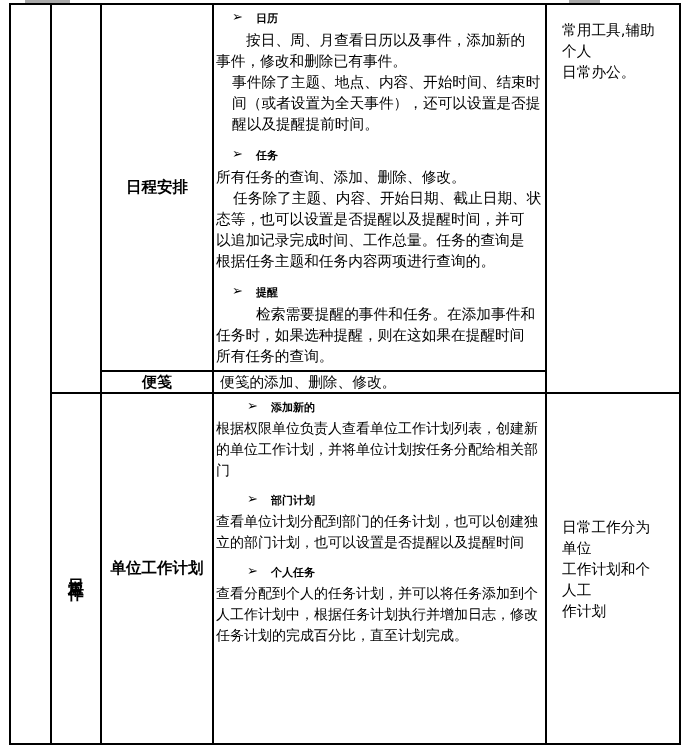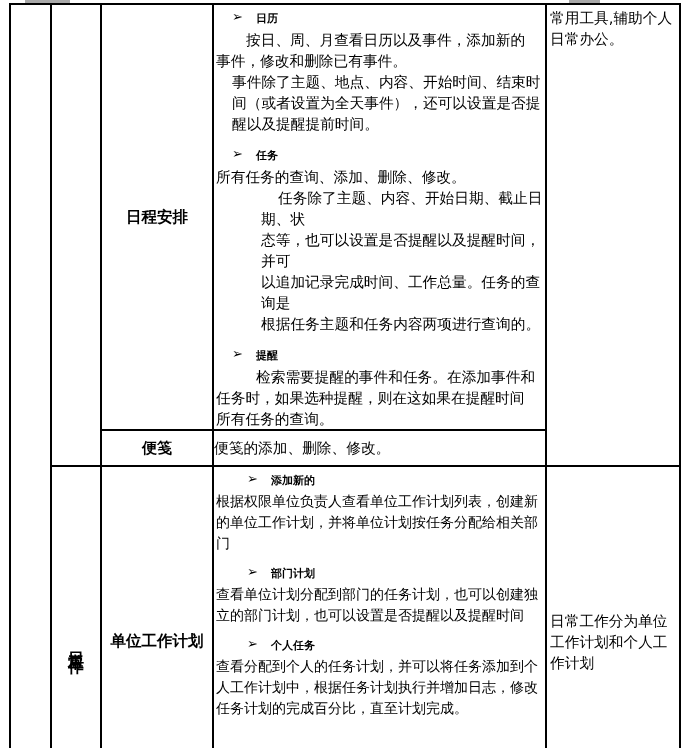--- a/index.html
+++ b/index.html
@@ -9,21 +9,21 @@
     -webkit-font-smoothing:none;
   }
   .doc-table{
     position:absolute;left:9px;top:3px;width:670px;height:740px;
     border-collapse:collapse;table-layout:fixed;
   }
   .doc-table td{
     border:2px solid #000;vertical-align:top;padding:0;overflow:hidden;
   }
   col.c1{width:41px}col.c2{width:50px}col.c3{width:112px}col.c4{width:333px}col.c5{width:134px}
-  tr.r1{height:367px}tr.r2{height:36px}tr.r3{height:351px}
+  tr.r1{height:367px}tr.r2{height:22px}tr.r3{height:351px}
 
   
   td.mod-cell{vertical-align:middle;text-align:center;}
   .mod-label{font-weight:bold;font-size:15.5px;}
 
   
   td.cat-cell{vertical-align:middle;text-align:center;}
   .vertical-label{
     writing-mode:vertical-lr;text-orientation:upright;
     font-weight:bold;font-size:16px;letter-spacing:2px;line-height:20px;
@@ -36,33 +36,33 @@
   .g2-content{font-size:14px;line-height:21px;}
   .sec-h{display:flex;align-items:baseline;margin:0;}
   .g1-content .sec-h{padding-left:16px;}
   .g2-content .sec-h{padding-left:31px;}
   .sec-h .bullet{font-size:13px;margin-right:13px;position:relative;top:-1px;}
   .sec-title{font-weight:bold;font-size:11px;}
   .sec + .sec{margin-top:10px;}
   .g2-content .sec + .sec{margin-top:8px;}
   .cell-p{margin:0;white-space:pre-line;}
   .ind-30{text-indent:30px;}
-  .ind-17{text-indent:17px;margin-left:45px;}
+  .ind-17{text-indent:17px;}
   .ind-40{text-indent:40px;}
   .ml-16{margin-left:16px;}
 
   
   td.memo-label-cell{vertical-align:middle;text-align:center;}
   .memo-label{font-weight:bold;font-size:15px;}
-  td.memo-content-cell{vertical-align:middle;padding:0 0;}
+  td.memo-content-cell{vertical-align:middle;padding:0 6px;}
   .memo-content{font-size:14.7px;line-height:18px;margin:0;}
 
   
   td.note-cell{padding:2px 3px;}
-  .note-text{font-size:14.7px;line-height:21px;margin:0;white-space:pre-line;}
+  .note-text{font-size:14.7px;line-height:21px;margin:12px;white-space:pre-line;}
   td.note-cell-middle{vertical-align:middle;padding:18px 3px;}
 
   
   .artifact{position:absolute;top:0;height:3px;background:#a9a9a9;}
   .artifact-a{left:25px;width:45px;}
   .artifact-b{left:569px;width:31px;}
 </style>
 </head>
 <body>
 

